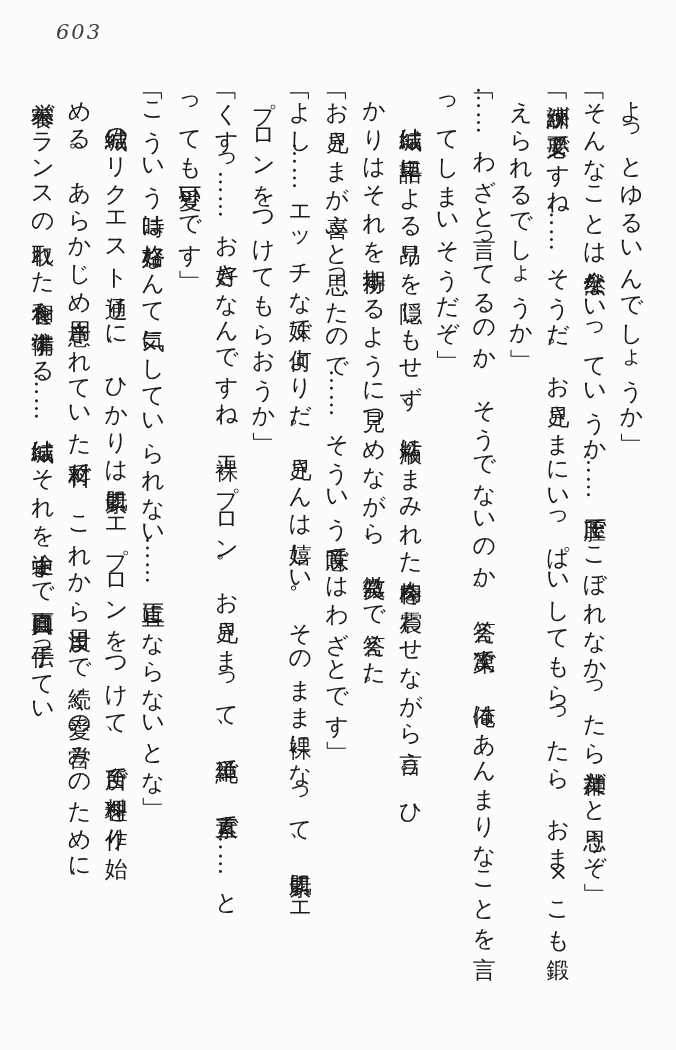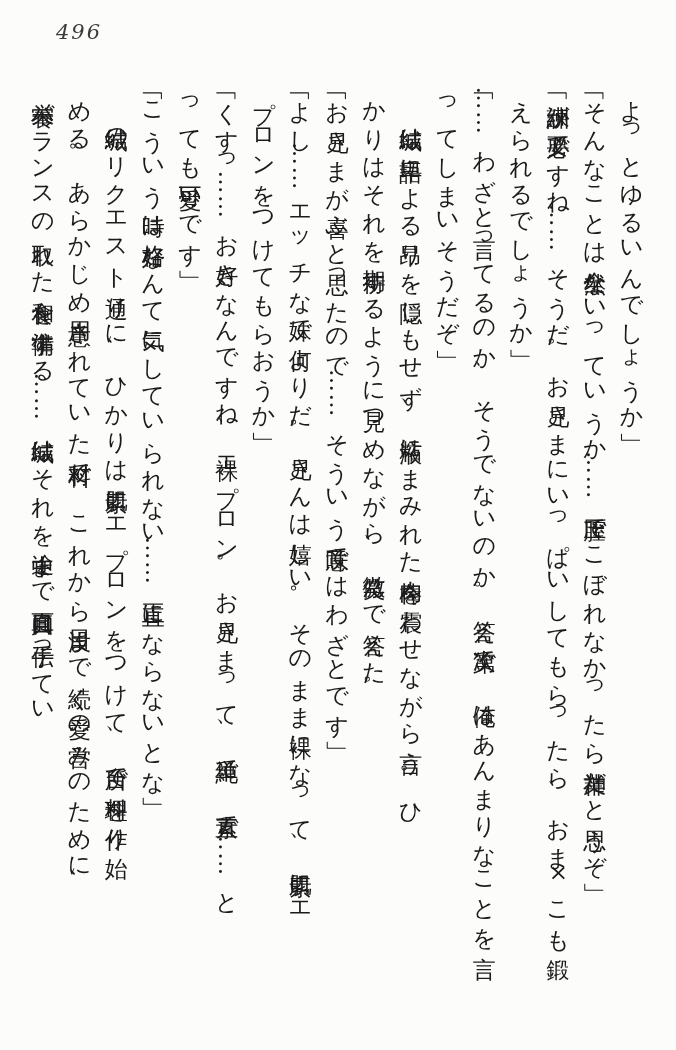--- a/index.html
+++ b/index.html
@@ -41,21 +41,21 @@
     white-space: nowrap;
   }
   .text-column.indented {
     text-indent: 24.5px;
   }
 </style>
 </head>
 <body>
 
 <div>
-  <div class="page-number">496</div>
+  <div class="page-number">603</div>
 
   <div class="text-block">
     <div class="text-column">よっとゆるいんでしょうか」</div>
     <div class="text-column">「そんなことは全然ないっていうか……膣圧でこぼれなかったら神業だと思うぞ」</div>
     <div class="text-column">「訓練が必要ですね……そうだ。お兄さまにいっぱいしてもらったら、おま×こも鍛</div>
     <div class="text-column">えられるでしょうか」</div>
     <div class="text-column">「……わざと言ってるのか、そうでないのか。答え次第で、俺はあんまりなことを言</div>
     <div class="text-column">ってしまいそうだぞ」</div>
     <div class="text-column indented">結城は卑語による昂りを隠しもせず、粘液にまみれた肉棒を震わせながら言う。ひ</div>
     <div class="text-column">かりはそれを期待するように見つめながら、微笑んで答えた。</div>

